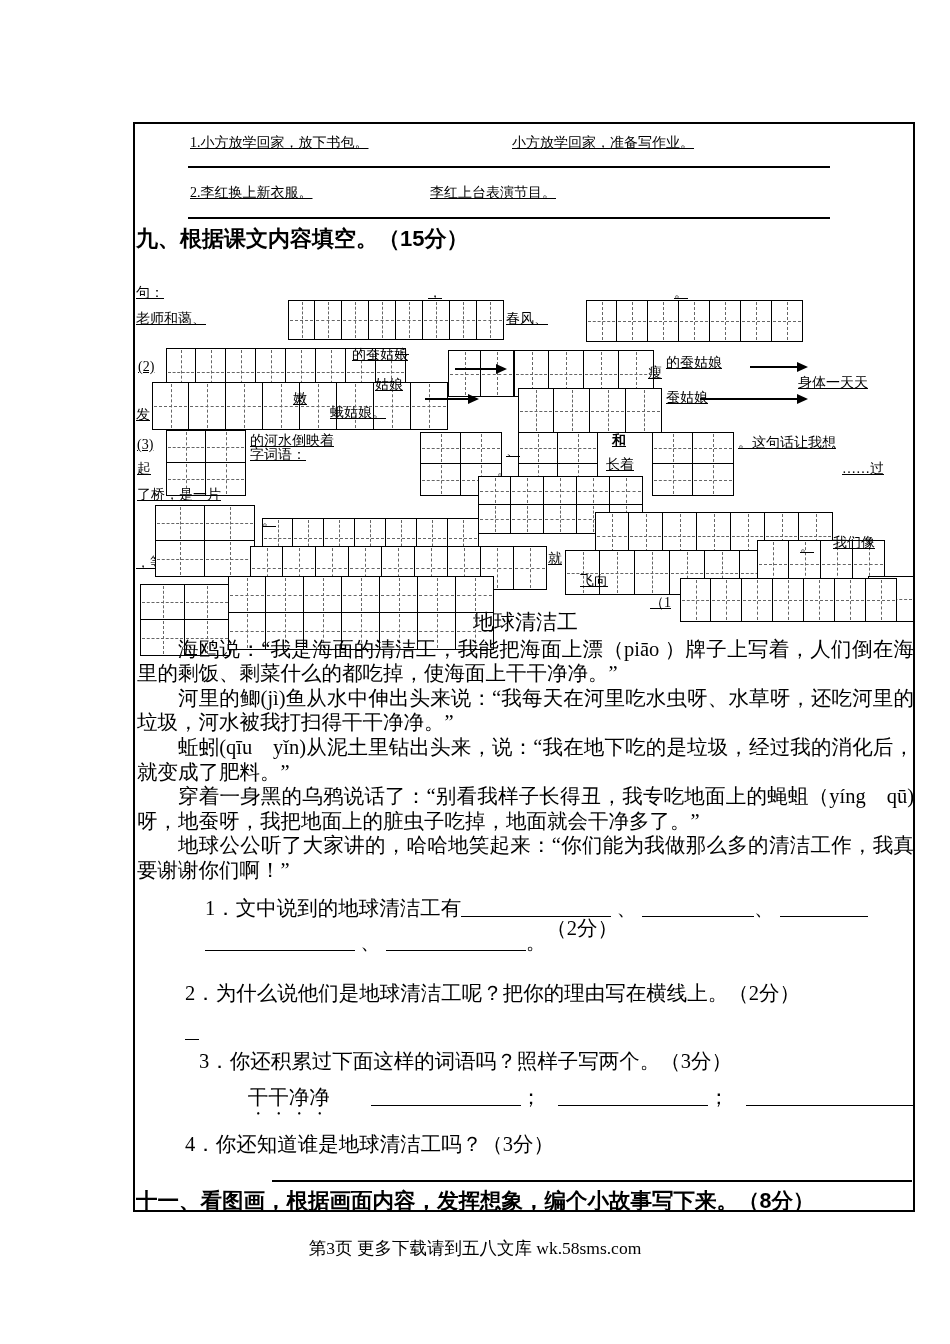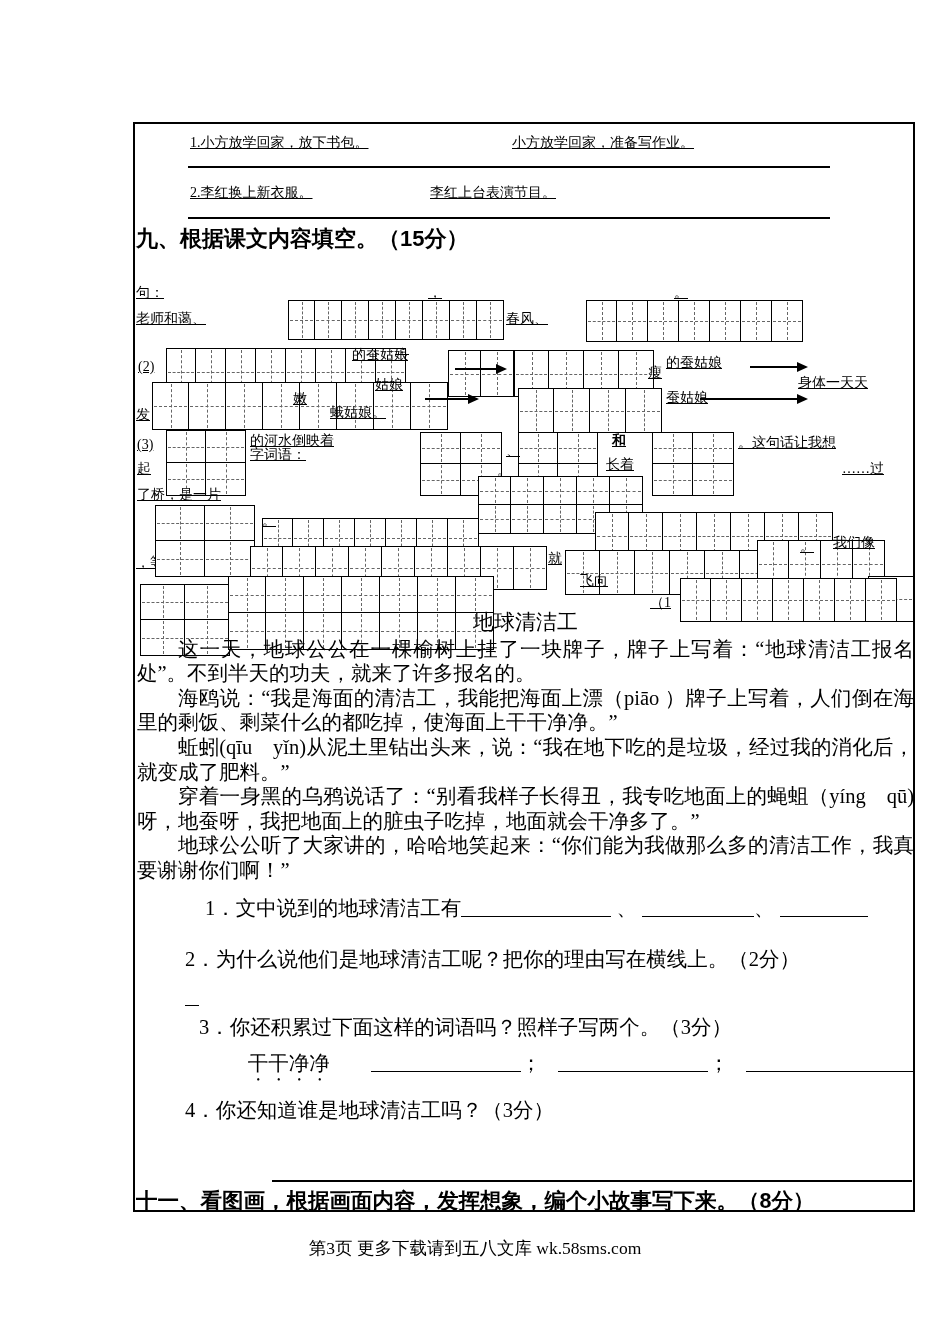--- a/index.html
+++ b/index.html
@@ -347,31 +347,36 @@
         <div class="c" style="width: 31px; height: 44px;"></div>
         <div class="c" style="width: 31px; height: 44px;"></div>
         <div class="c" style="width: 31px; height: 44px;"></div>
         <div class="c" style="width: 31px; height: 44px;"></div>
         <div class="c" style="width: 31px; height: 44px;"></div>
       </div>
     </div>
 
   <div class="passage">
     <div class="ptitle">地球清洁工</div>
-    <p>这一天，地球公公在一棵榆树上挂了一块牌子，牌子上写着：“地球清洁工报名处”。不到半天的功夫，就来了许多报名的。</p>
     <p>海鸥说：“我是海面的清洁工，我能把海面上漂（piāo ）牌子上写着，人们倒在海里的剩饭、剩菜什么的都吃掉，使海面上干干净净。”</p>
+    <p>河里的鲫(jì)鱼从水中伸出头来说：“我每天在河里吃水虫呀、水草呀，还吃河里的垃圾，河水被我打扫得干干净净。”</p>
     <p>蚯蚓(qīu　yǐn)从泥土里钻出头来，说：“我在地下吃的是垃圾，经过我的消化后，就变成了肥料。”</p>
     <p>穿着一身黑的乌鸦说话了：“别看我样子长得丑，我专吃地面上的蝇蛆（yíng　qū)呀，地蚕呀，我把地面上的脏虫子吃掉，地面就会干净多了。”</p>
     <p>地球公公听了大家讲的，哈哈地笑起来：“你们能为我做那么多的清洁工作，我真要谢谢你们啊！”</p>
 
     <div class="qline q1l1">
       <span>1．文中说到的地球清洁工有</span><span class="blank" style="width:150px;"></span>
       <span>、</span>
       <span class="blank" style="width:112px;"></span><span>、</span>
       <span class="blank" style="width:88px;"></span>
+    </div>
+    <div class="qline q1l2">
+      <span class="blank" style="width:150px;"></span>
+      <span>、</span>
+      <span class="blank" style="width:140px;"></span><span>。</span><span class="score-up">（2分）</span>
     </div>
 
     <div class="qline q2">2．为什么说他们是地球清洁工呢？把你的理由写在横线上。（2分）</div>
     <div class="qline qdash"><span class="blank" style="width:14px;"></span></div>
     <div class="qline q3">3．你还积累过下面这样的词语吗？照样子写两个。（3分）</div>
     <div class="qline q3ex">
       <span class="emph-dots">干干净净</span>
       <span class="blank" style="width:150px;margin-left:36px;"></span><span>；</span>
       <span class="blank" style="width:150px;margin-left:12px;"></span><span>；</span>
       <span class="blank" style="width:168px;margin-left:12px;"></span>

